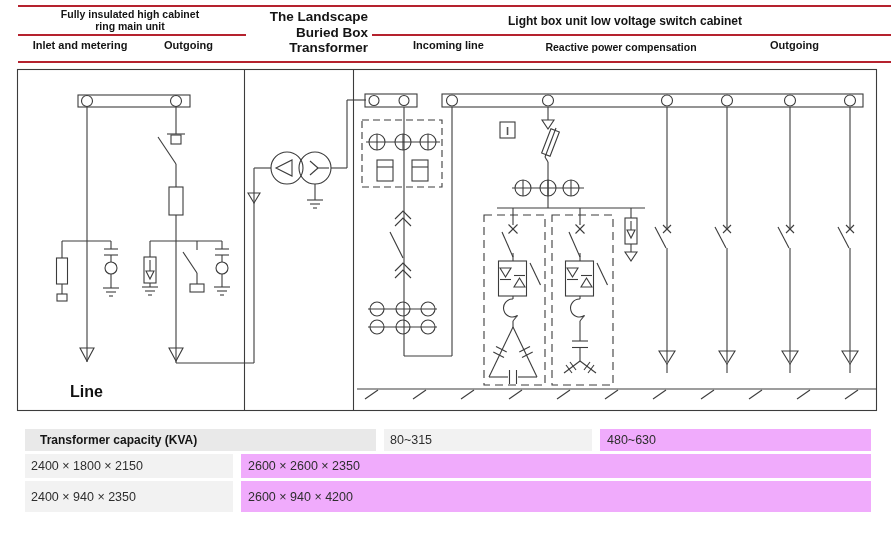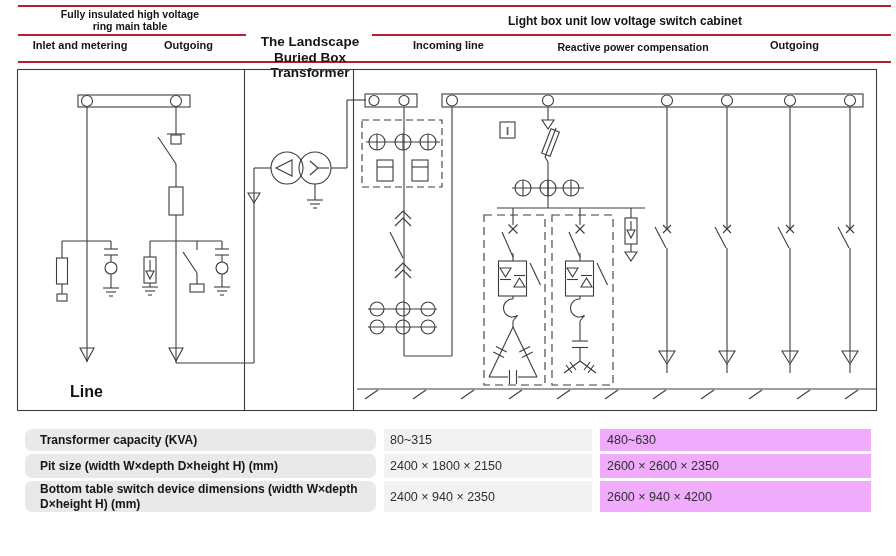--- a/index.html
+++ b/index.html
@@ -1,53 +1,53 @@
 <!DOCTYPE html>
 <html><head>
 <meta charset="utf-8">
 <style>
   html,body{margin:0;padding:0;background:#fff;}
   #stage{position:relative;width:896px;height:556px;background:#fff;overflow:hidden;
          font-family:"Liberation Sans",sans-serif;color:#111;}
   .redline{position:absolute;height:2px;background:#b5222e;}
   .hlabel{position:absolute;font-weight:bold;color:#141414;text-align:center;line-height:1.18;}
   .g1{left:60px;top:8px;width:140px;font-size:10.5px;}
-  .g2{left:252px;top:9px;width:116px;font-size:13.5px;text-align:center;line-height:1.15;margin-top:25px;}
+  .g2{left:252px;top:9px;width:116px;font-size:13.5px;text-align:right;line-height:1.15;}
   .g3{left:455px;top:14px;width:340px;font-size:12px;}
   .sub{top:39px;font-size:11px;}
   .sub.small{font-size:10.5px;top:41px;}
   svg{position:absolute;left:0;top:0;}
   svg line,svg rect,svg circle,svg path,svg polygon,svg polyline{stroke:#3c3c3c;stroke-width:1.1;fill:none;}
   .spec-table{position:absolute;left:25px;top:429px;width:846px;display:flex;flex-direction:column;gap:3px;}
   .spec-row{display:flex;gap:8px;}
   .cell{display:flex;align-items:center;}
-  .c-label{width:336px;padding-left:15px;background:#e9e9e9;font-weight:bold;font-size:12px;color:#151515;line-height:1.25;border-radius:7px;}
+  .c-label{width:336px;padding-left:15px;background:#e9e9e9;font-weight:bold;font-size:12px;color:#151515;line-height:1.25;}
   .c-v1{width:202px;padding-left:6px;background:#f2f2f2;font-size:12.5px;color:#2e2e2e;}
   .c-v2{flex:1;padding-left:7px;background:#f0abfc;font-size:12.5px;color:#2e2e2e;}
   .r1 .cell{min-height:22px;}
   .r2 .cell{min-height:24px;}
   .r3 .cell{min-height:31px;}
 </style>
 </head>
 <body>
 
 <div id="stage">
 
   <div class="redline" style="left:18px;top:5px;width:873px;"></div>
   <div class="redline" style="left:18px;top:34px;width:228px;"></div>
   <div class="redline" style="left:372px;top:34px;width:519px;"></div>
   <div class="redline" style="left:18px;top:61px;width:873px;"></div>
 
-  <div class="hlabel g1">Fully insulated high voltage ring main table</div>
+  <div class="hlabel g1">Fully insulated high cabinet ring main unit</div>
   <div class="hlabel g2">The Landscape Buried Box Transformer</div>
   <div class="hlabel g3">Light box unit low voltage switch cabinet</div>
   <div class="hlabel sub" style="left:20px;width:120px;">Inlet and metering</div>
   <div class="hlabel sub" style="left:146px;width:85px;">Outgoing</div>
   <div class="hlabel sub" style="left:396px;width:105px;">Incoming line</div>
-  <div class="hlabel sub small" style="left:528px;width:210px;">Reactive power compensation</div>
+  <div class="hlabel sub small" style="left:516px;width:210px;">Reactive power compensation</div>
   <div class="hlabel sub" style="left:742px;width:105px;">Outgoing</div>
 
   <svg width="896" height="556" viewBox="0 0 896 556">
     <defs>
       <g id="outfeeder">
         <line x1="667" y1="107" x2="667" y2="229"></line>
         <line x1="663" y1="225" x2="671" y2="233"></line>
         <line x1="671" y1="225" x2="663" y2="233"></line>
         <line x1="655" y1="227" x2="666" y2="248"></line>
         <line x1="667" y1="248" x2="667" y2="362"></line>
@@ -298,24 +298,22 @@
     </g>
   </svg>
 
   <div class="spec-table">
     <div class="spec-row r1">
       <div class="cell c-label">Transformer capacity (KVA)</div>
       <div class="cell c-v1">80~315</div>
       <div class="cell c-v2">480~630</div>
     </div>
     <div class="spec-row r2">
-      <div class="cell c-label">Pit size (width W×depth D×height H) (mm)</div>
       <div class="cell c-v1">2400 × 1800 × 2150</div>
       <div class="cell c-v2">2600 × 2600 × 2350</div>
     </div>
     <div class="spec-row r3">
-      <div class="cell c-label">Bottom table switch device dimensions (width W×depth D×height H) (mm)</div>
       <div class="cell c-v1">2400 × 940 × 2350</div>
       <div class="cell c-v2">2600 × 940 × 4200</div>
     </div>
   </div>
 
 </div>
 
 </body></html>

